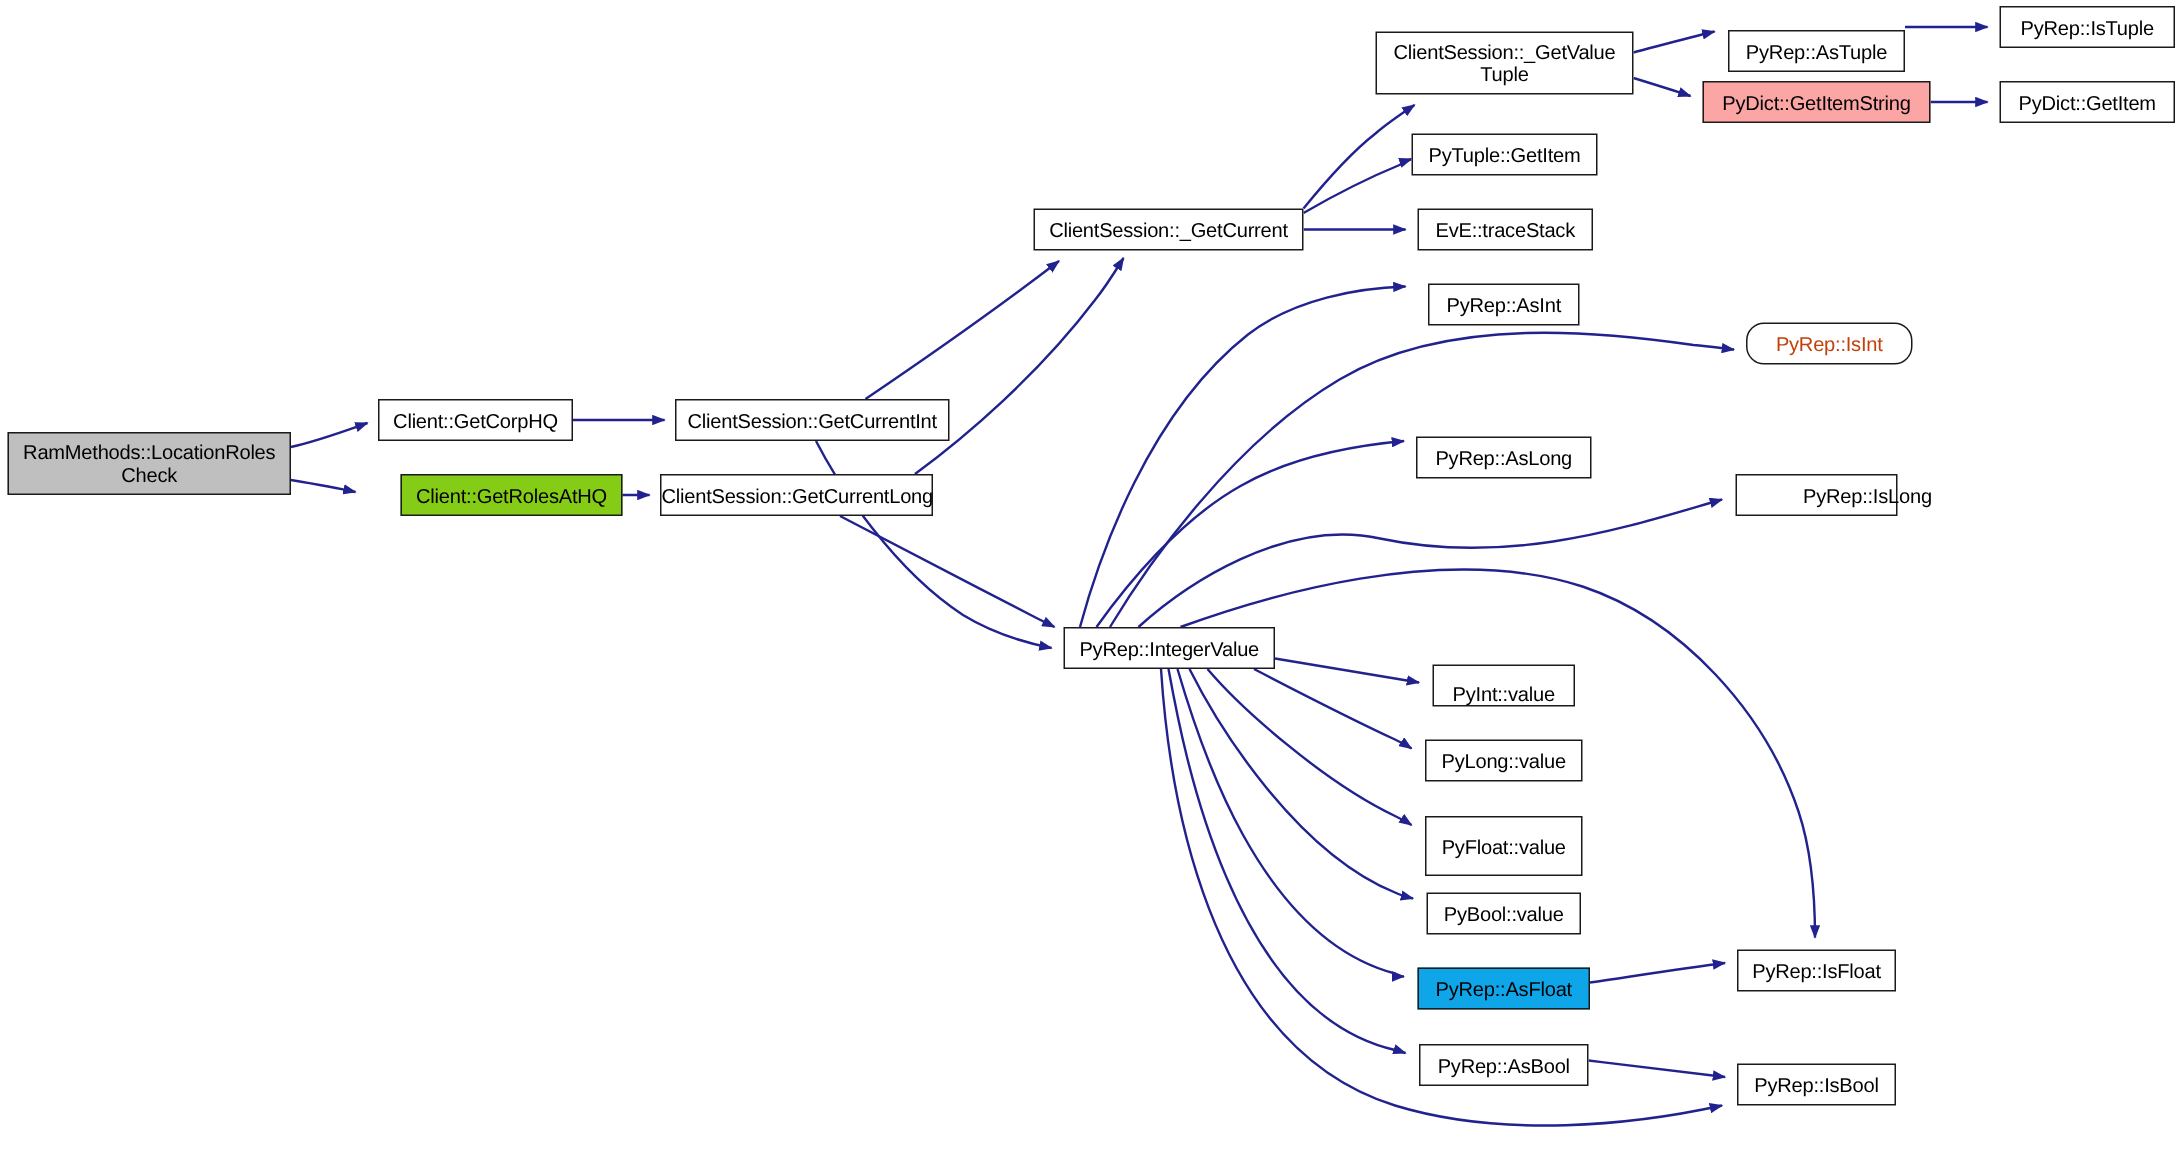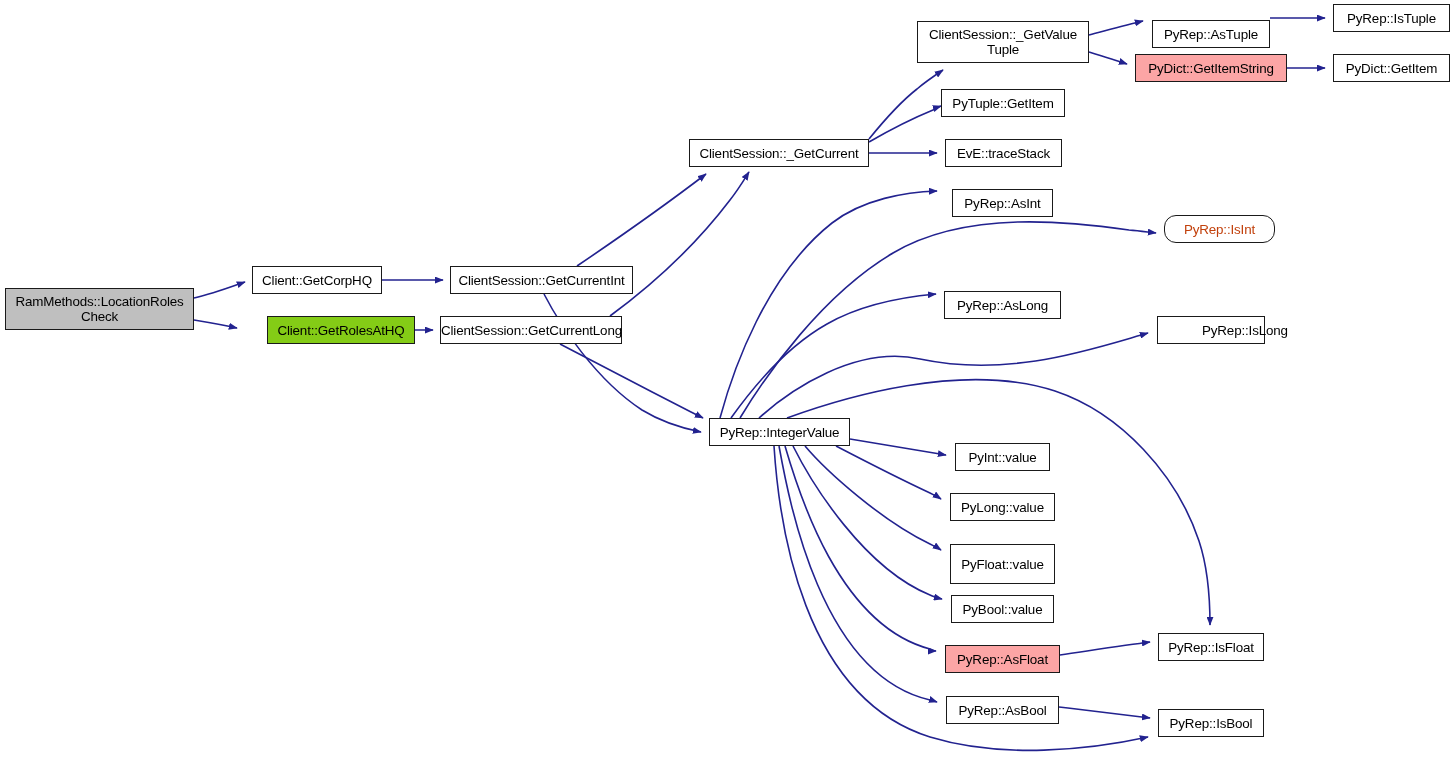--- a/index.html
+++ b/index.html
@@ -107,22 +107,22 @@
       <div class="node" style="left: 945px; top: 139px; width: 117px; height: 28px; border-color: rgb(26, 26, 26); background: rgb(255, 255, 255); color: rgb(0, 0, 0); align-items: center;"><span class="node-label">EvE::traceStack</span></div>
       <div class="node" style="left: 1152px; top: 4px; width: 118px; height: 28px; border-color: rgb(26, 26, 26); background: rgb(255, 255, 255); color: rgb(0, 0, 0); margin-top: 16px;"><span class="node-label">PyRep::AsTuple</span></div>
       <div class="node" style="left: 1135px; top: 54px; width: 152px; height: 28px; border-color: rgb(26, 26, 26); background: #fca5a5; color: rgb(0, 0, 0);"><span class="node-label">PyDict::GetItemString</span></div>
       <div class="node" style="left: 1333px; top: 4px; width: 117px; height: 28px; border-color: rgb(26, 26, 26); background: rgb(255, 255, 255); color: rgb(0, 0, 0);"><span class="node-label">PyRep::IsTuple</span></div>
       <div class="node" style="left: 1333px; top: 54px; width: 117px; height: 28px; border-color: rgb(26, 26, 26); background: rgb(255, 255, 255); color: rgb(0, 0, 0);"><span class="node-label">PyDict::GetItem</span></div>
       <div class="node" style="left: 952px; top: 189px; width: 101px; height: 28px; border-color: rgb(26, 26, 26); background: rgb(255, 255, 255); color: rgb(0, 0, 0);"><span class="node-label">PyRep::AsInt</span></div>
       <div class="node" style="left: 1164px; top: 215px; width: 111px; height: 28px; border-color: rgb(26, 26, 26); background: rgb(255, 255, 255); color: #c2410c; border-radius: 12px;"><span class="node-label">PyRep::IsInt</span></div>
       <div class="node" style="left: 944px; top: 291px; width: 117px; height: 28px; border-color: rgb(26, 26, 26); background: rgb(255, 255, 255); color: rgb(0, 0, 0);"><span class="node-label">PyRep::AsLong</span></div>
       <div class="node" style="left: 1157px; top: 316px; width: 108px; height: 28px; border-color: rgb(26, 26, 26); background: rgb(255, 255, 255); color: rgb(0, 0, 0); padding-left: 44px;"><span class="node-label">PyRep::IsLong</span></div>
       <div class="node" style="left: 709px; top: 418px; width: 141px; height: 28px; border-color: rgb(26, 26, 26); background: rgb(255, 255, 255); color: rgb(0, 0, 0);"><span class="node-label">PyRep::IntegerValue</span></div>
-      <div class="node" style="left: 955px; top: 443px; width: 95px; height: 28px; border-color: rgb(26, 26, 26); background: rgb(255, 255, 255); color: rgb(0, 0, 0);"><span class="node-label">PyInt::value</span></div>
+      <div class="node" style="left: 955px; top: 443px; width: 95px; height: 28px; border-color: rgb(26, 26, 26); background: rgb(255, 255, 255); color: rgb(0, 0, 0); align-items: flex-end;"><span class="node-label">PyInt::value</span></div>
       <div class="node" style="left: 950px; top: 493px; width: 105px; height: 28px; border-color: rgb(26, 26, 26); background: rgb(255, 255, 255); color: rgb(0, 0, 0);"><span class="node-label">PyLong::value</span></div>
       <div class="node" style="left: 950px; top: 544px; width: 105px; height: 40px; border-color: rgb(26, 26, 26); background: rgb(255, 255, 255); color: rgb(0, 0, 0);"><span class="node-label">PyFloat::value</span></div>
       <div class="node" style="left: 951px; top: 595px; width: 103px; height: 28px; border-color: rgb(26, 26, 26); background: rgb(255, 255, 255); color: rgb(0, 0, 0);"><span class="node-label">PyBool::value</span></div>
-      <div class="node" style="left: 945px; top: 645px; width: 115px; height: 28px; border-color: rgb(26, 26, 26); background: #fca5a5; color: rgb(0, 0, 0);"><span class="node-label">PyRep::AsFloat</span></div>
+      <div class="node" style="left: 945px; top: 645px; width: 115px; height: 28px; border-color: rgb(26, 26, 26); background: #0ea5e9; color: rgb(0, 0, 0);"><span class="node-label">PyRep::AsFloat</span></div>
       <div class="node" style="left: 946px; top: 696px; width: 113px; height: 28px; border-color: rgb(26, 26, 26); background: rgb(255, 255, 255); color: rgb(0, 0, 0);"><span class="node-label">PyRep::AsBool</span></div>
       <div class="node" style="left: 1158px; top: 633px; width: 106px; height: 28px; border-color: rgb(26, 26, 26); background: rgb(255, 255, 255); color: rgb(0, 0, 0);"><span class="node-label">PyRep::IsFloat</span></div>
       <div class="node" style="left: 1158px; top: 709px; width: 106px; height: 28px; border-color: rgb(26, 26, 26); background: rgb(255, 255, 255); color: rgb(0, 0, 0);"><span class="node-label">PyRep::IsBool</span></div>
     </div>
 </div>
 
 </body></html>

